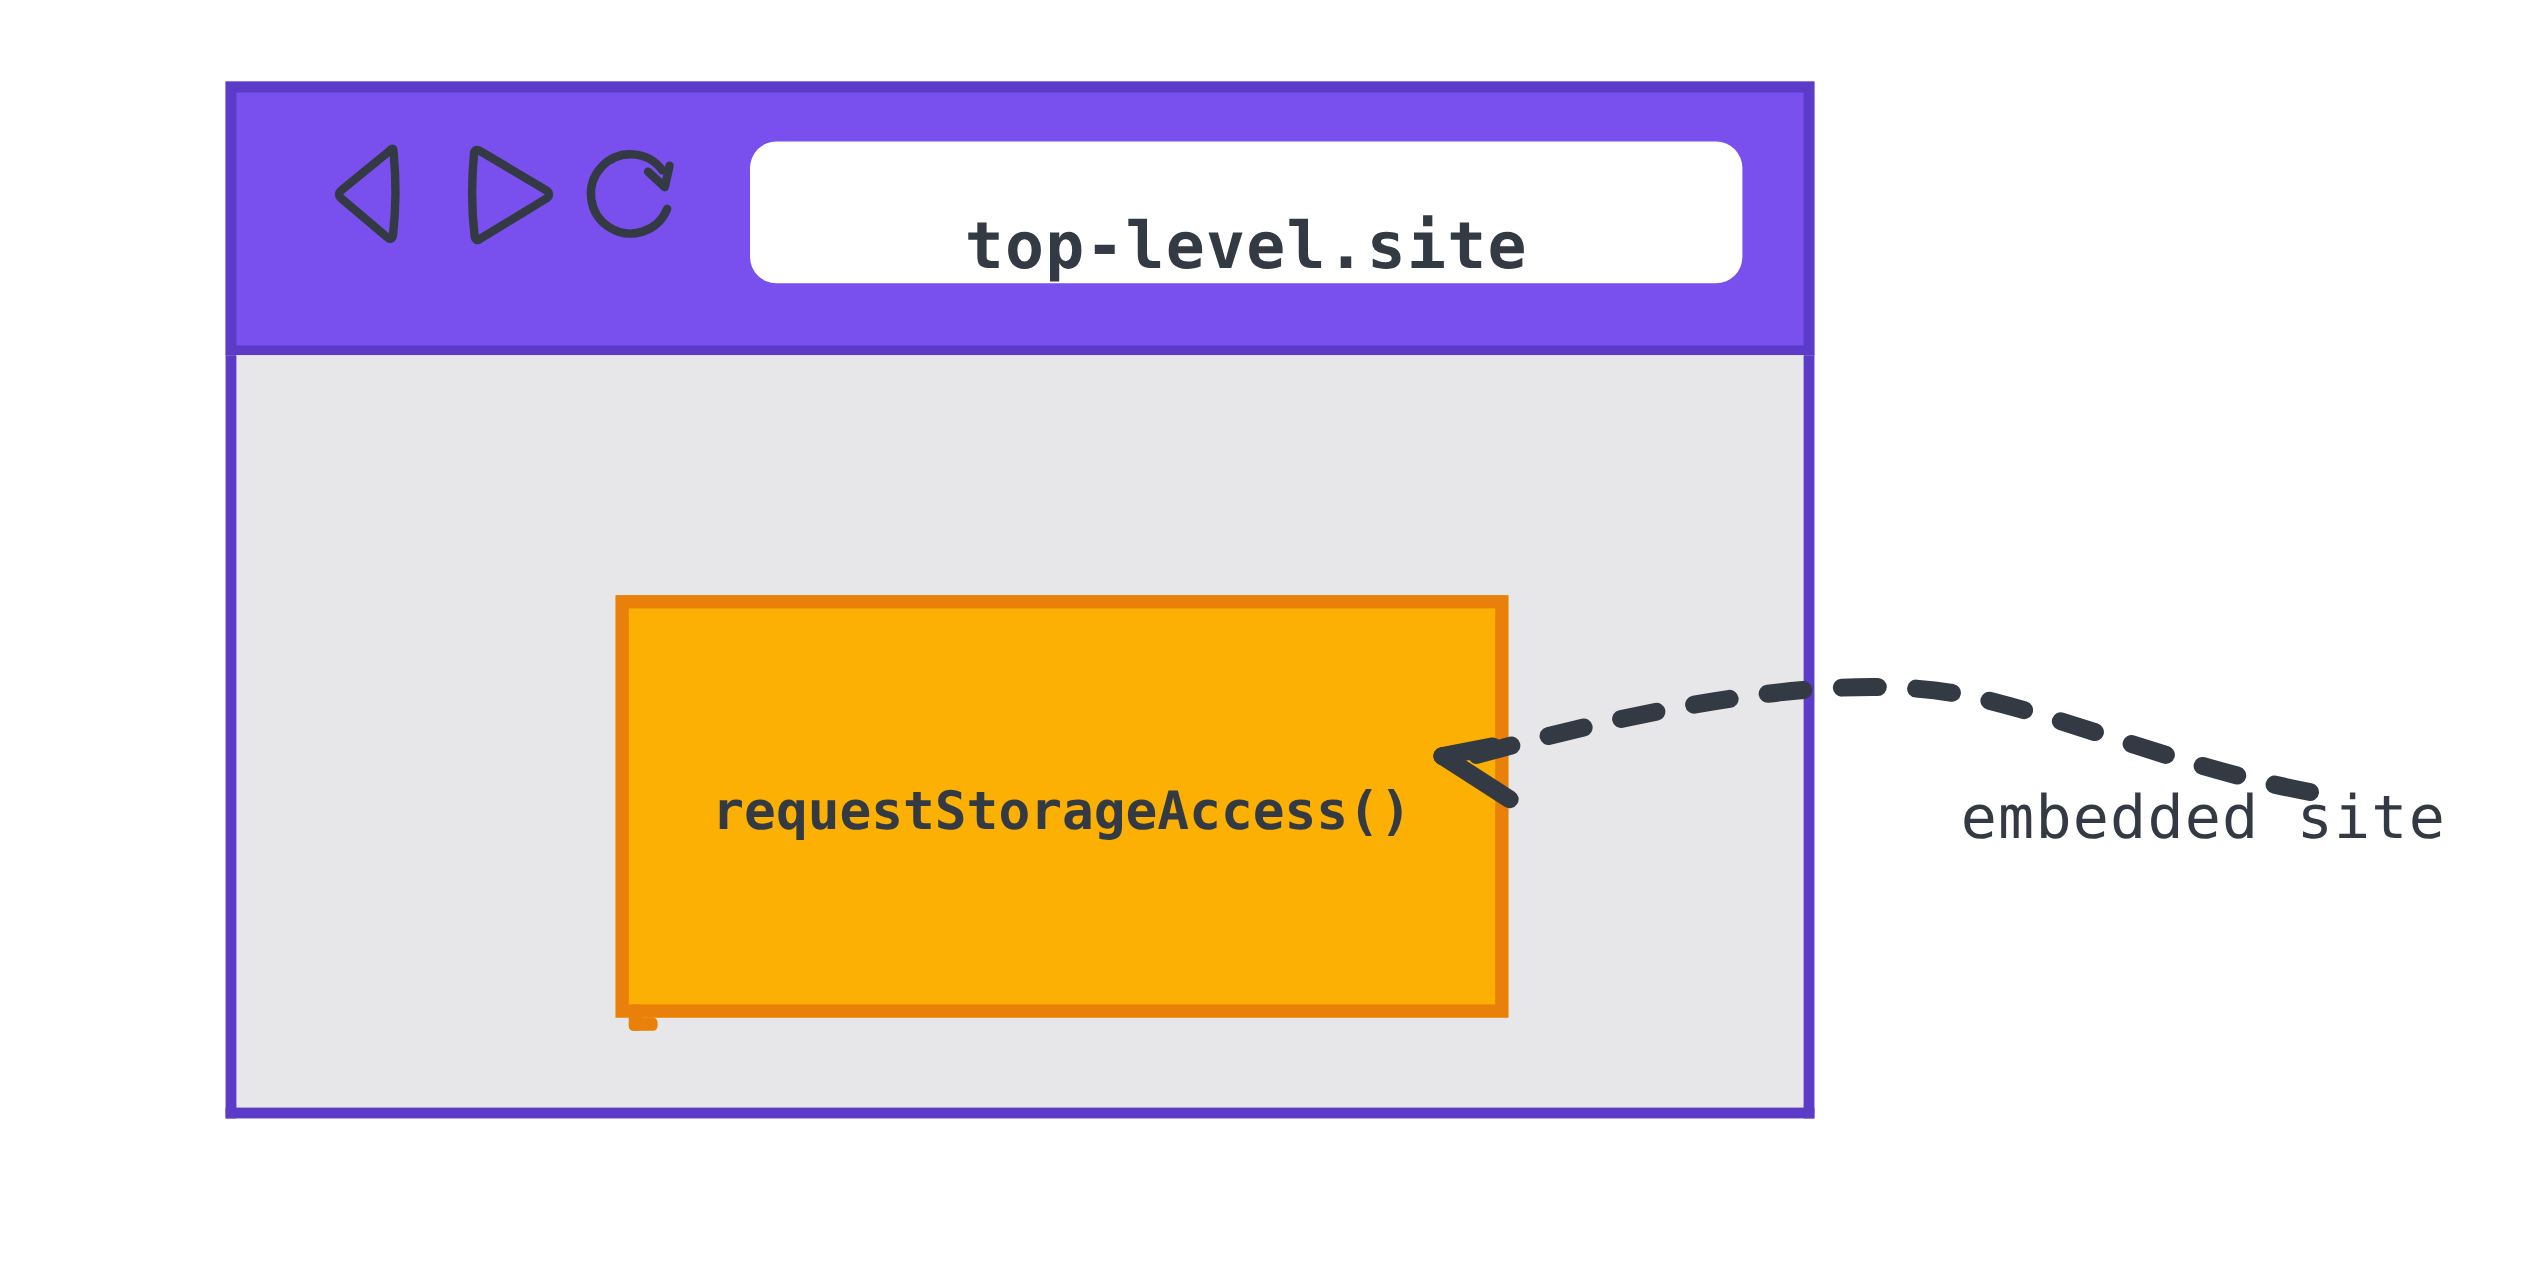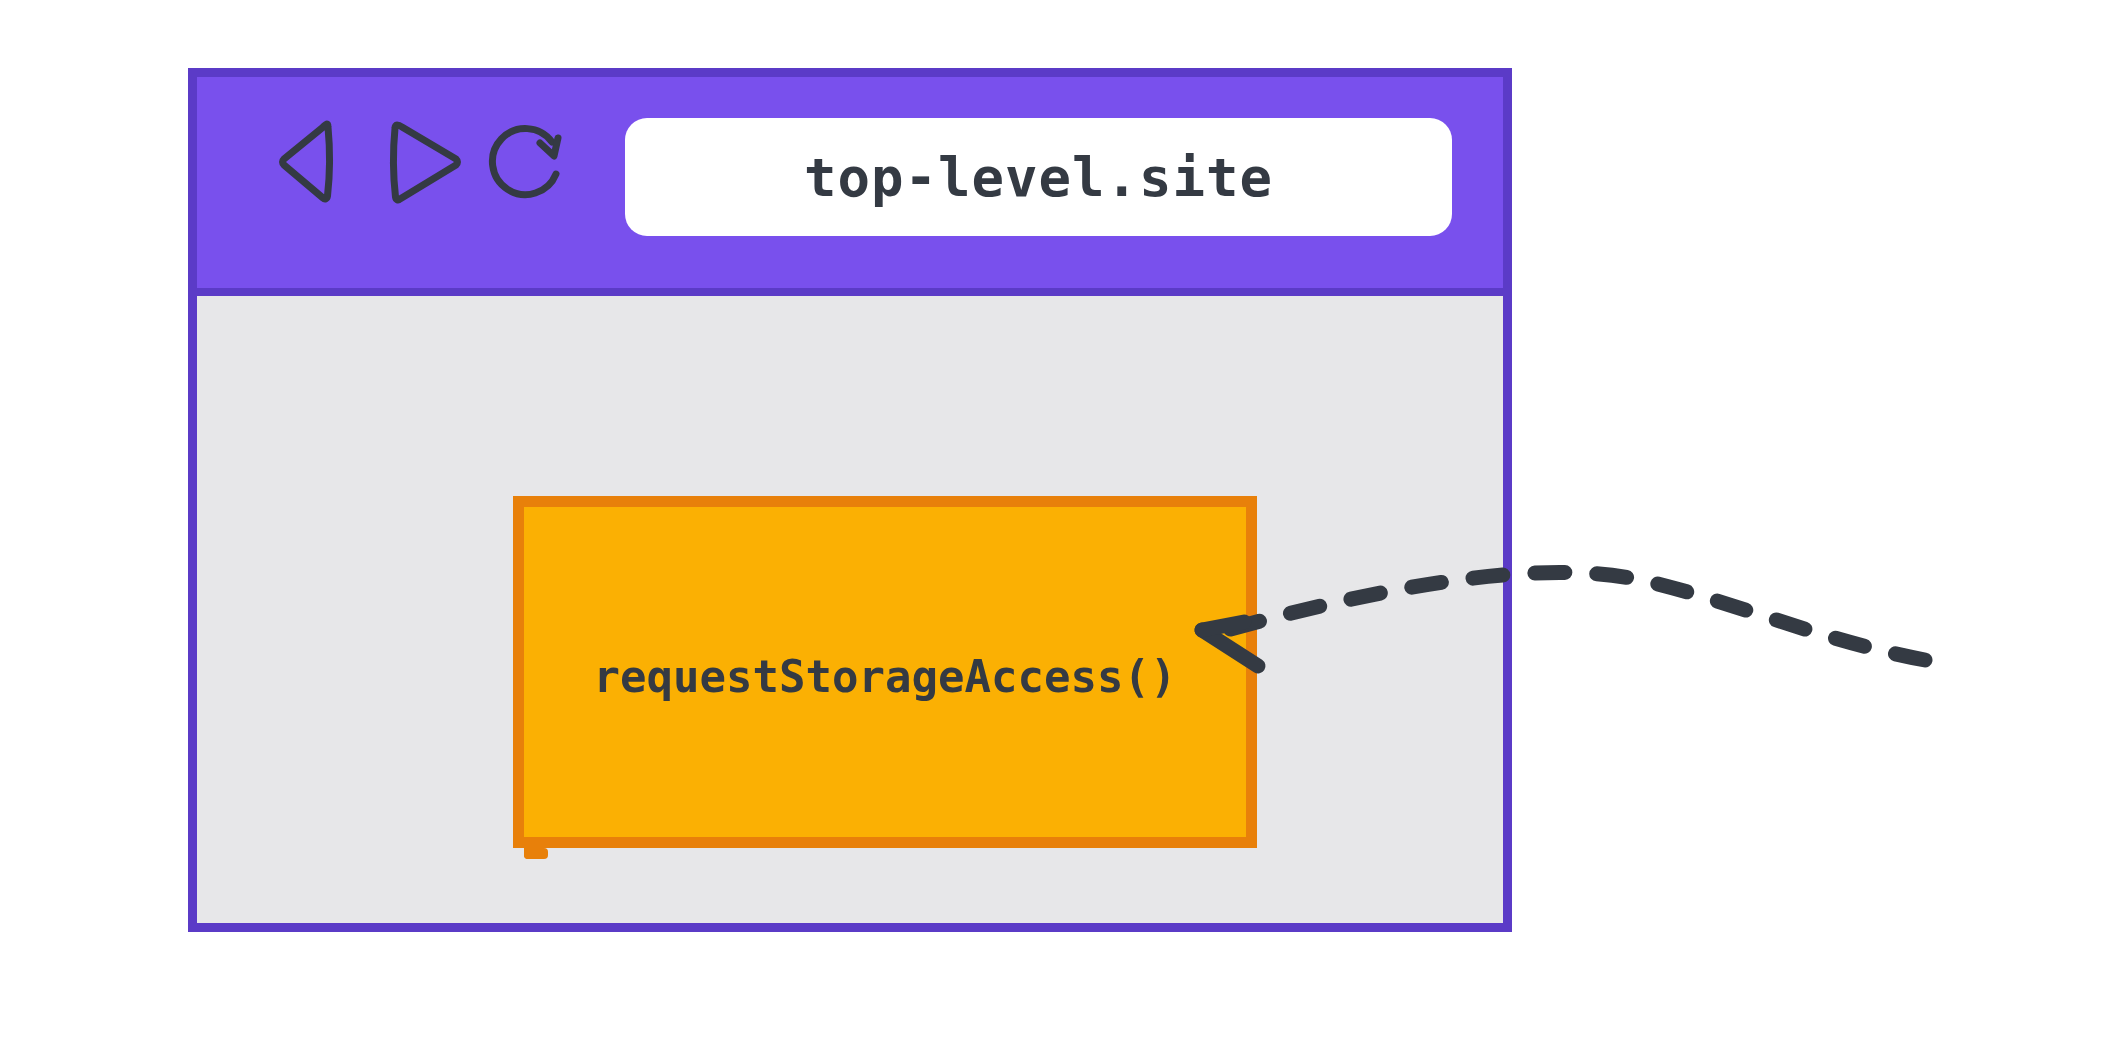--- a/index.html
+++ b/index.html
@@ -78,21 +78,21 @@
   
   .url-bar {
     position: absolute;
     left: 625px;
     top: 118px;
     width: 827px;
     height: 118px;
     background: #FFFFFF;
     border-radius: 22px;
     display: flex;
-    align-items: center;
+    align-items: flex-end;
     justify-content: center;
   }
   .url-text {
     font-family: "DejaVu Sans Mono", monospace;
     font-size: 54px;
     font-weight: 700;
     letter-spacing: 1px;
     color: #343A43;
     white-space: nowrap;
   }
@@ -210,14 +210,15 @@
   </div>
 
   <div class="annotation-arrow">
     <svg viewBox="0 0 760 160" fill="none" xmlns="http://www.w3.org/2000/svg">
       <path d="M745 140 C640 120 560 84 470 62 C380 40 240 56 40 112" stroke="#343A43" stroke-width="15" stroke-linecap="round" stroke-dasharray="30 32"></path>
       <path d="M22 110 L78 146" stroke="#343A43" stroke-width="15" stroke-linecap="round"></path>
       <path d="M22 110 L64 102" stroke="#343A43" stroke-width="15" stroke-linecap="round"></path>
     </svg>
   </div>
 
+  <div class="annotation-text">embedded site</div>
 
 </div>
 
 </body></html>

